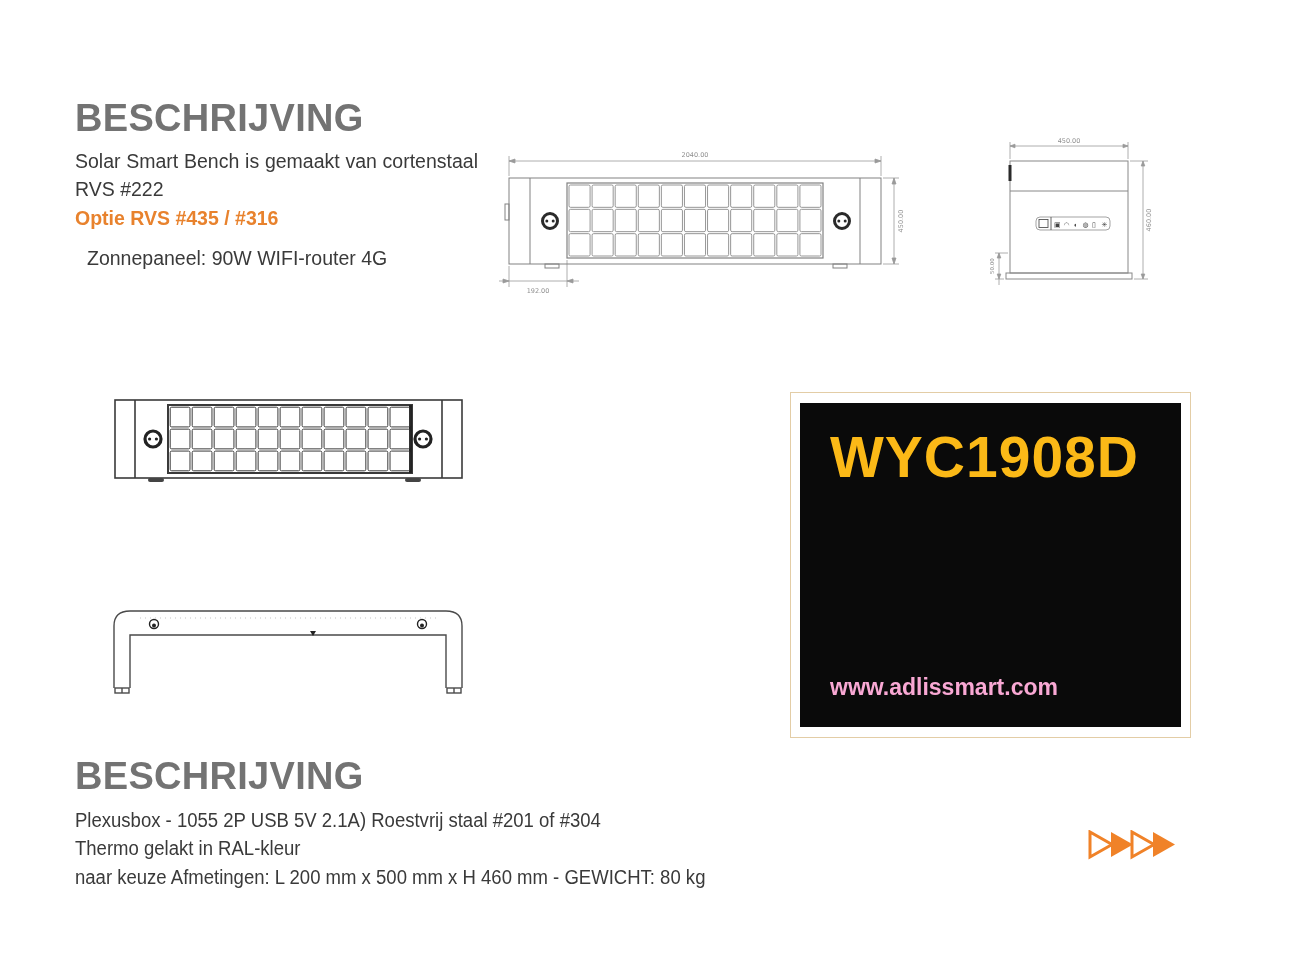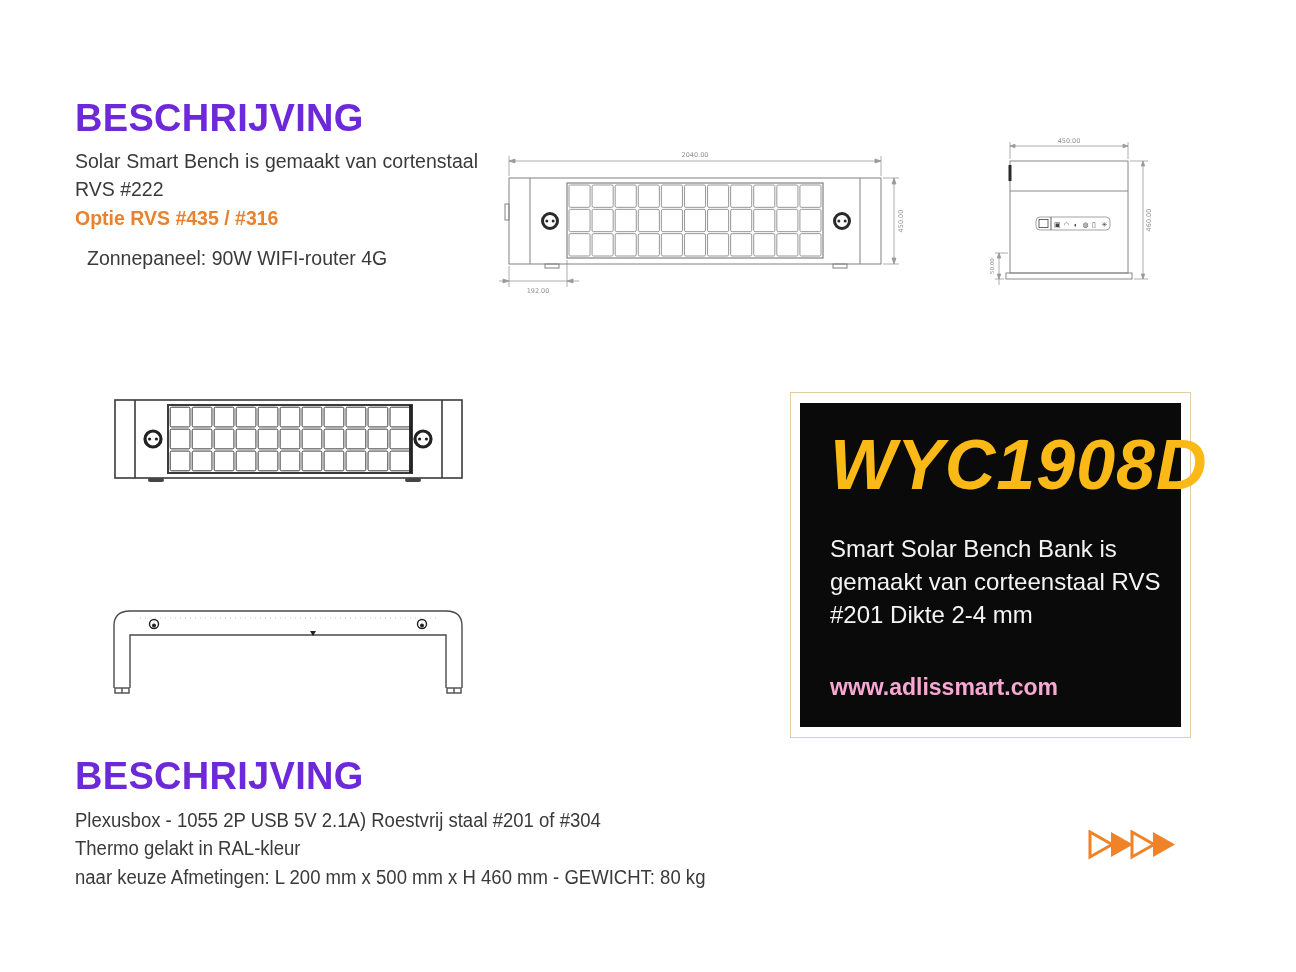--- a/index.html
+++ b/index.html
@@ -1,39 +1,39 @@
 <!DOCTYPE html>
 <html><head>
 <meta charset="utf-8">
 <style>
   html,body{margin:0;padding:0;background:#ffffff;}
   body{width:1296px;height:972px;overflow:hidden;font-family:"Liberation Sans",sans-serif;}
   .page{position:relative;width:1296px;height:972px;background:#fff;}
 
-  .h-yellow{color:#6d28d9;font-size:38px;font-weight:800;letter-spacing:.3px;margin:0;line-height:1.1;}
+  .h-yellow{color:#737373;font-size:38px;font-weight:800;letter-spacing:.3px;margin:0;line-height:1.1;}
 
   
   .desc{position:absolute;left:75px;top:98px;width:403px;}
   .desc .body{margin:7px 0 0;font-size:19.5px;color:#3a3a3a;line-height:28.5px;text-align:justify;}
   .desc .opt{margin:0;font-size:19.5px;line-height:28.5px;color:#E8822D;font-weight:700;}
   .desc .zon{margin:12px;font-size:19.5px;line-height:28.5px;color:#3a3a3a;}
 
   
   .tv{position:absolute;left:495px;top:140px;}
   .sv{position:absolute;left:990px;top:133px;}
   .fv{position:absolute;left:110px;top:394px;}
   .ev{position:absolute;left:110px;top:598px;}
   svg text.dim{font-size:6.5px;fill:#8f8f8f;font-family:"DejaVu Sans",sans-serif;}
   svg text.dim-s{font-size:5.5px;fill:#8f8f8f;font-family:"DejaVu Sans",sans-serif;}
 
   
   .card-frame{position:absolute;left:790px;top:392px;width:401px;height:346px;box-sizing:border-box;
     border:1px solid #e3cda6;background:#fff;padding:10px 9px;}
   .card{position:relative;width:100%;height:100%;background:#0a0a0a;box-sizing:border-box;padding:22px 30px;}
-  .card .model{color:#FBB917;font-size:70px;font-weight:800;margin:0;letter-spacing:1px;line-height:1.15;font-style:italic;}
+  .card .model{color:#FBB917;font-size:57px;font-weight:800;margin:0;letter-spacing:1px;line-height:1.15;}
   .card .cdesc{color:#f4f4f4;font-size:24px;line-height:33px;margin:26px 0 0;width:335px;}
   .card .site{position:absolute;left:30px;bottom:26px;color:#f9a8d4;font-weight:700;font-size:23px;
     text-decoration:none;cursor:pointer;}
 
   
   .afw{position:absolute;left:75px;top:756px;width:820px;}
   .afw .lines{margin-top:8px;}
   .afw .lines p{margin:0;font-size:19.5px;color:#3a3a3a;line-height:28.5px;transform:scaleX(.95);transform-origin:left;}
 
   
@@ -244,21 +244,20 @@
     <g>
       <circle cx="312" cy="26" r="4.5" fill="#fff" stroke="#222" stroke-width="1.4"></circle>
       <circle cx="312" cy="27.5" r="2" fill="#222"></circle>
     </g>
     <polygon points="200,33 206,33 203,38" fill="#222"></polygon>
   </svg>
 
   <div class="card-frame">
     <div class="card">
       <h2 class="model">WYC1908D</h2>
-      <p class="cdesc">Smart Solar Bench Bank is gemaakt van corteenstaal RVS #201 Dikte 2-4 mm</p>
       <a class="site">www.adlissmart.com</a>
     </div>
   </div>
 
   <div class="afw">
     <h1 class="h-yellow">BESCHRIJVING</h1>
     <div class="lines">
         <p>Plexusbox - 1055 2P USB 5V 2.1A) Roestvrij staal #201 of #304</p>
         <p>Thermo gelakt in RAL-kleur</p>
         <p>naar keuze Afmetingen: L 200 mm x 500 mm x H 460 mm - GEWICHT: 80 kg</p>

